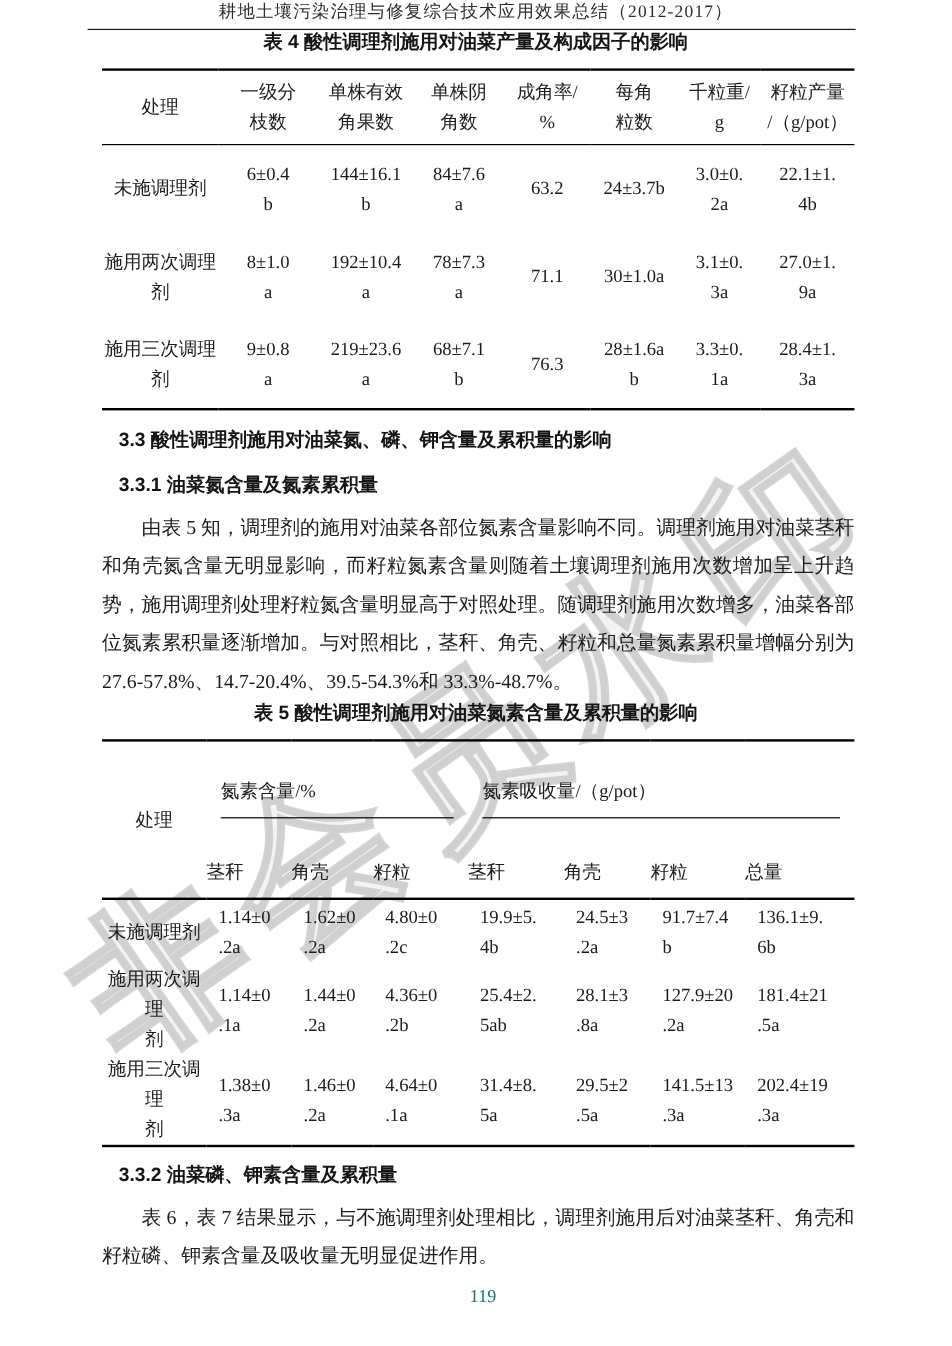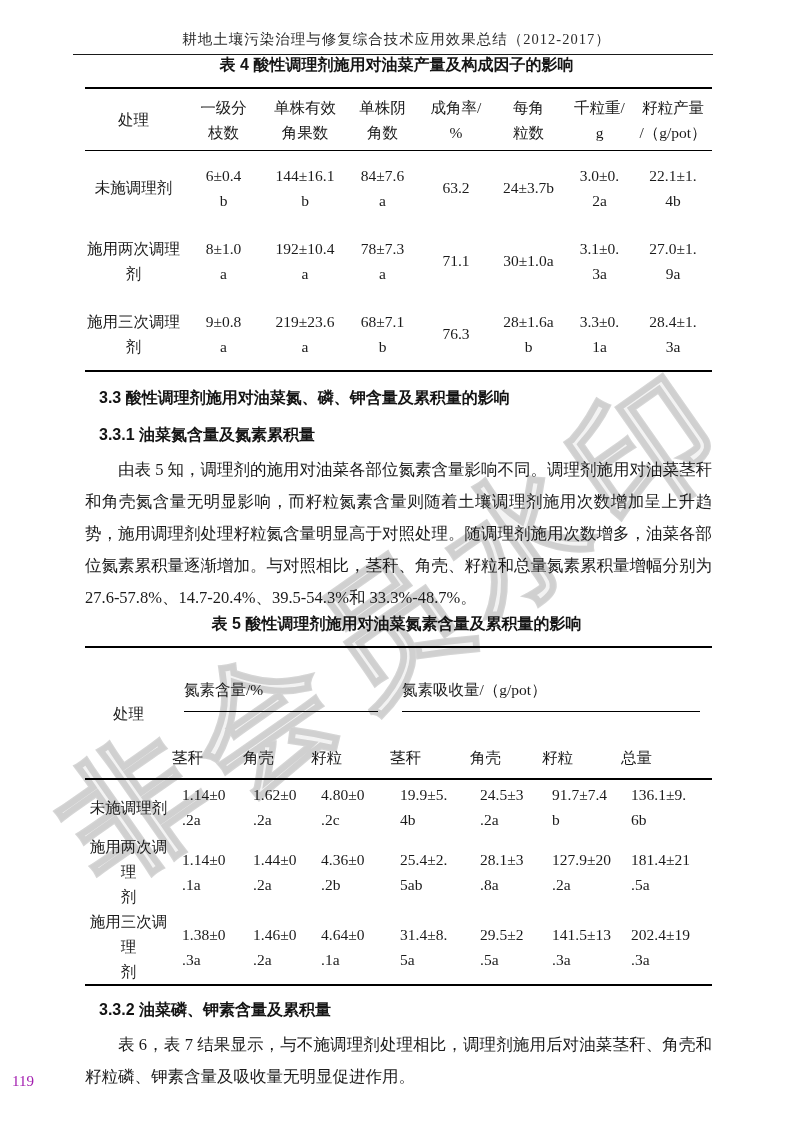--- a/index.html
+++ b/index.html
@@ -13,21 +13,21 @@
     position:absolute;left:50%;top:625px;
     transform:translate(-50%,-50%) rotate(-35deg);
     font-family:"Liberation Sans","DejaVu Sans",sans-serif;
     font-size:138px;font-weight:bold;letter-spacing:18px;white-space:nowrap;
     color:rgba(215,215,215,0.30);
     -webkit-text-stroke:2.5px rgba(178,178,178,0.55);
     z-index:0;pointer-events:none;user-select:none;
   }
   .inner{position:relative;z-index:1;}
   .running-header{
-    padding-top:30px;text-align:center;
+    text-align:center;
     font-size:14.5px;letter-spacing:1px;color:#2b2b2b;
   }
   .header-rule{margin:5px 80px 0 73px;border-bottom:1.3px solid #1a1a1a;height:0;}
   .table-title{
     margin-top:0;text-align:center;
     font-family:"Liberation Sans","DejaVu Sans",sans-serif;
     font-weight:bold;font-size:16px;color:#151515;
   }
   table{
     border-collapse:collapse;table-layout:fixed;
@@ -51,21 +51,21 @@
     font-weight:bold;font-size:16px;color:#141414;line-height:26px;
   }
   .sec-heading.first{margin-top:13px;}
   .body-para{
     margin:6px 81px 0 85px;
     font-size:16.5px;line-height:32px;
     text-align:justify;text-indent:2em;color:#1b1b1b;
   }
   .page-number{
     position:absolute;left:12px;right:0;bottom:32px;
-    text-align:left;font-size:15px;color:#a21caf;z-index:1;
+    text-align:center;font-size:15px;color:#0f766e;z-index:1;
   }
 </style>
 </head>
 <body>
 
 <div class="page">
   <div class="watermark">非会员水印</div>
 
   <div class="inner">
     <div class="running-header">耕地土壤污染治理与修复综合技术应用效果总结（2012-2017）</div>

